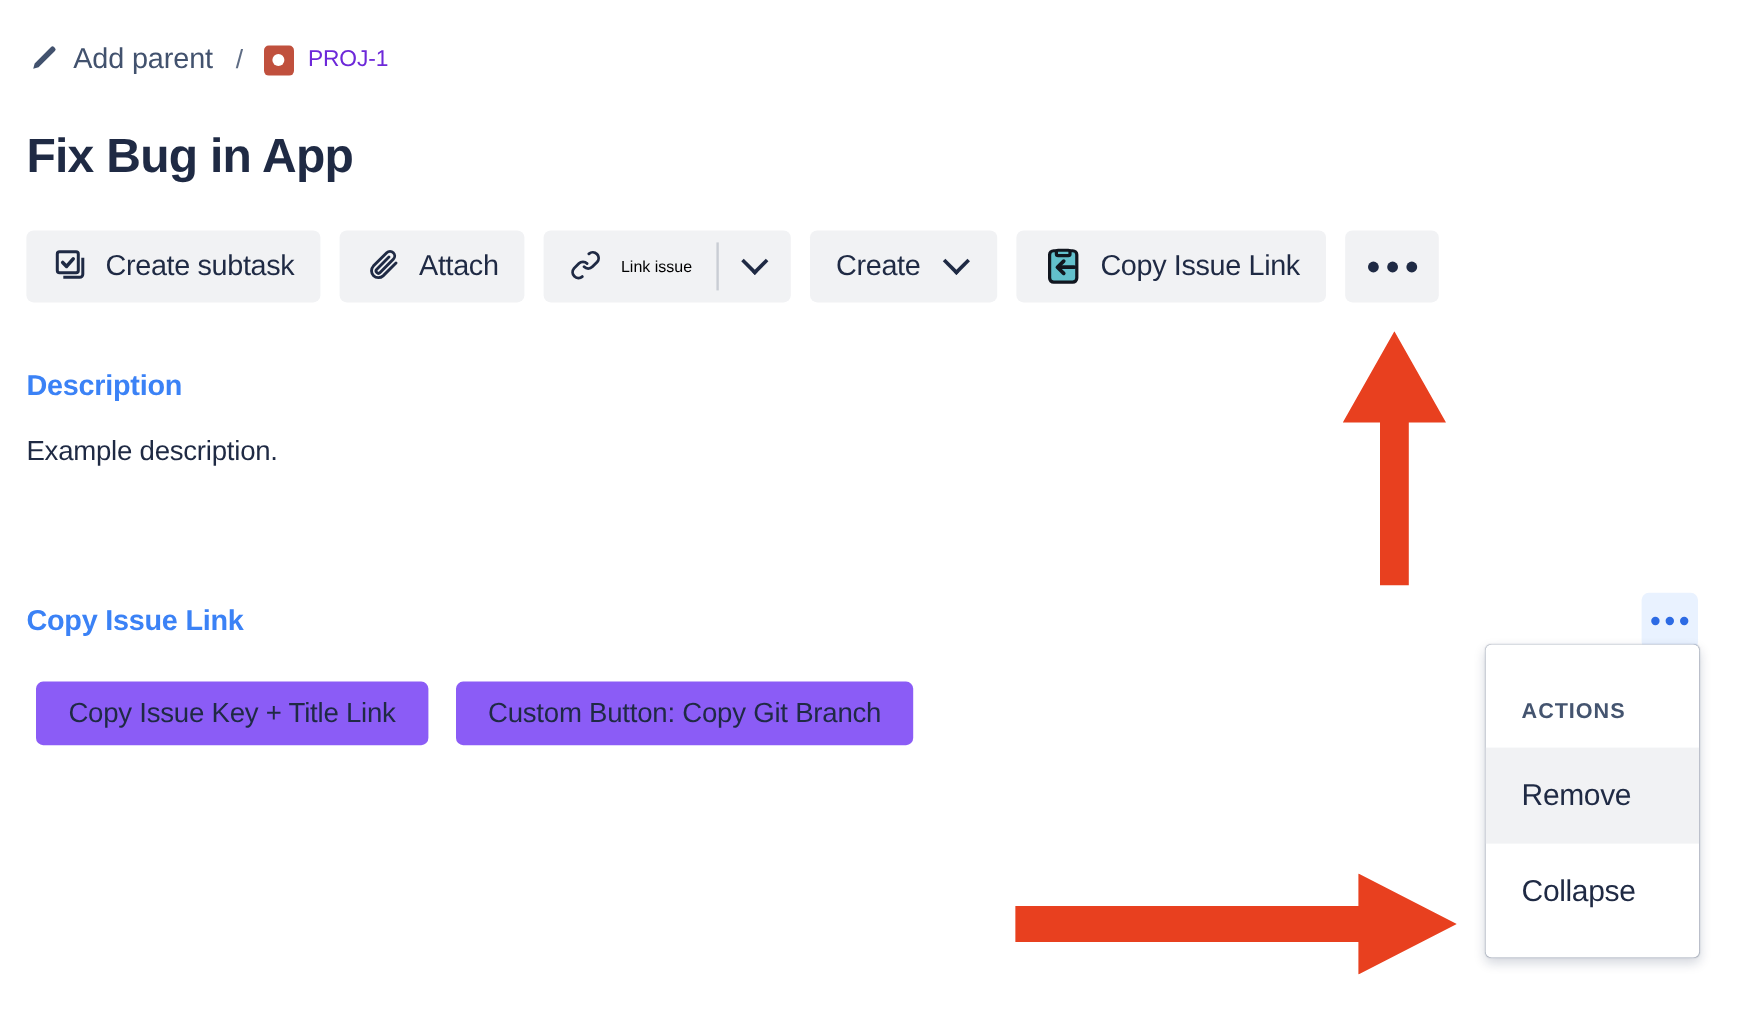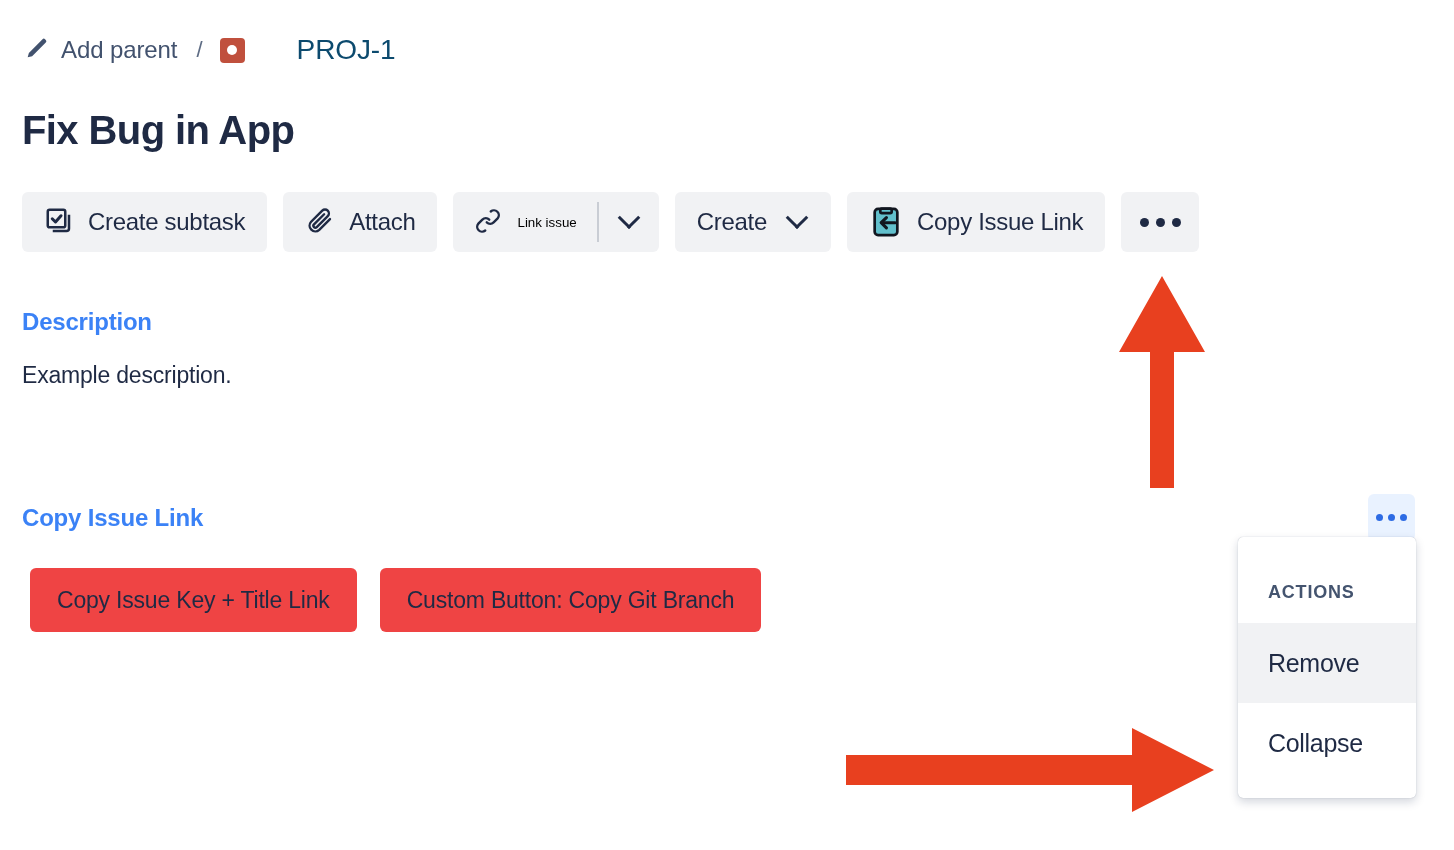--- a/index.html
+++ b/index.html
@@ -44,24 +44,23 @@
     margin: 0 17px 0 19px;
     font-weight: 400;
   }
   .bc-issue {
     display: flex;
     align-items: center;
     gap: 12px;
     cursor: pointer;
   }
   .bc-issue .label {
-    font-size: 28px;
-    color: #0c4a6e;
+    font-size: 19px;
+    color: #6d28d9;
     letter-spacing: -0.1px;
-    margin-left: 40px;
   }
   .issue-type-icon {
     width: 25px; height: 25px;
     background: #C0503D;
     border-radius: 4px;
     display: flex; align-items: center; justify-content: center;
   }
   .issue-type-icon .dot {
     width: 10px; height: 10px;
     background: #ffffff;
@@ -174,22 +173,22 @@
   #cil-heading { left: 22px; top: 504px; }
 
   .chip-row {
     position: absolute;
     left: 30px;
     top: 568px;
     display: flex;
     gap: 23px;
   }
   .chip {
-    height: 64px;
-    background: #ef4444;
+    height: 53px;
+    background: #8b5cf6;
     border: none;
     border-radius: 6px;
     padding: 0 27px;
     font-size: 23px;
     color: #1F2A44;
     letter-spacing: -0.2px;
     cursor: pointer;
     font-family: "Liberation Sans", sans-serif;
     display: flex; align-items: center;
     white-space: nowrap;

